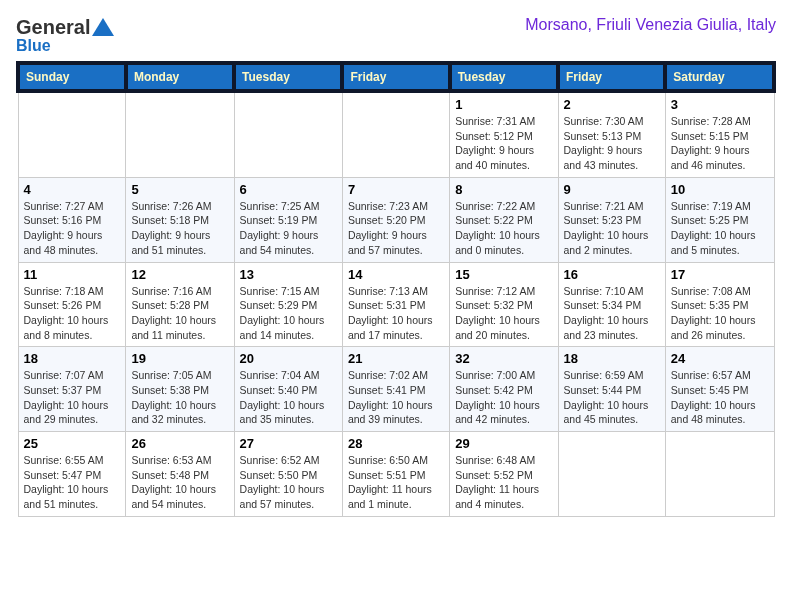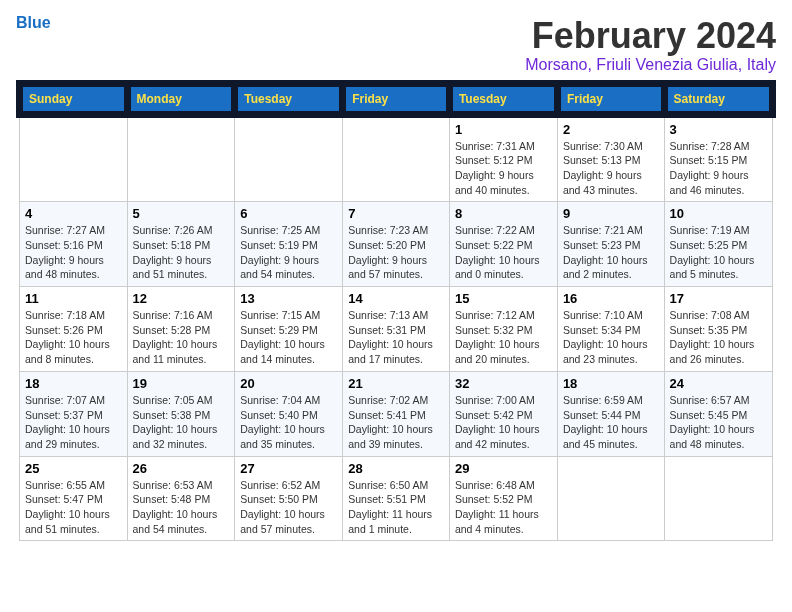--- a/index.html
+++ b/index.html
@@ -34,26 +34,26 @@
       font-size: 16px;
       color: #6d28d9;
     }
     .calendar-table {
       width: 100%;
       border-collapse: collapse;
       font-size: 11px;
     }
     .calendar-table th {
       background-color: #1a6fc4;
-      color: #fde047;
+      color: #fef9c3;
       text-align: left;
       padding: 5px 6px;
       font-size: 12px;
       font-weight: bold;
-      border: 7px solid #0f172a;
+      border: 4px solid #0f172a;
     }
     .calendar-table td {
       border: 1px solid #ccc;
       vertical-align: top;
       padding: 4px 5px;
       width: 113px;
       min-height: 70px;
       background: #fff;
     }
     .calendar-table tr:nth-child(even) td {
@@ -75,24 +75,29 @@
     }
     .empty-cell {
       background: #fff !important;
     }
   </style>
 </head>
 <body>
 
 <div class="header">
   <div class="logo">
+    <div style="display:flex;align-items:center;">
+      <span style="font-size:20px;font-weight:bold;color:#333;">General</span>
+      <svg width="22" height="18" viewBox="0 0 22 18" style="margin-left:2px;margin-top:-2px;">
+        <polygon points="0,18 11,0 22,18" fill="#1a6fc4"></polygon>
+      </svg>
+    </div>
     <span style="font-size:16px;font-weight:bold;color:#1a6fc4;margin-top:-2px;">Blue</span>
   </div>
   <div class="title-section">
-    <div class="month-title">February 2024</div>
     <div class="location-title">Morsano, Friuli Venezia Giulia, Italy</div>
   </div>
 </div>
 
 <table class="calendar-table">
   <thead>
     <tr>
       <th>Sunday</th>
       <th>Monday</th>
       <th>Tuesday</th>

